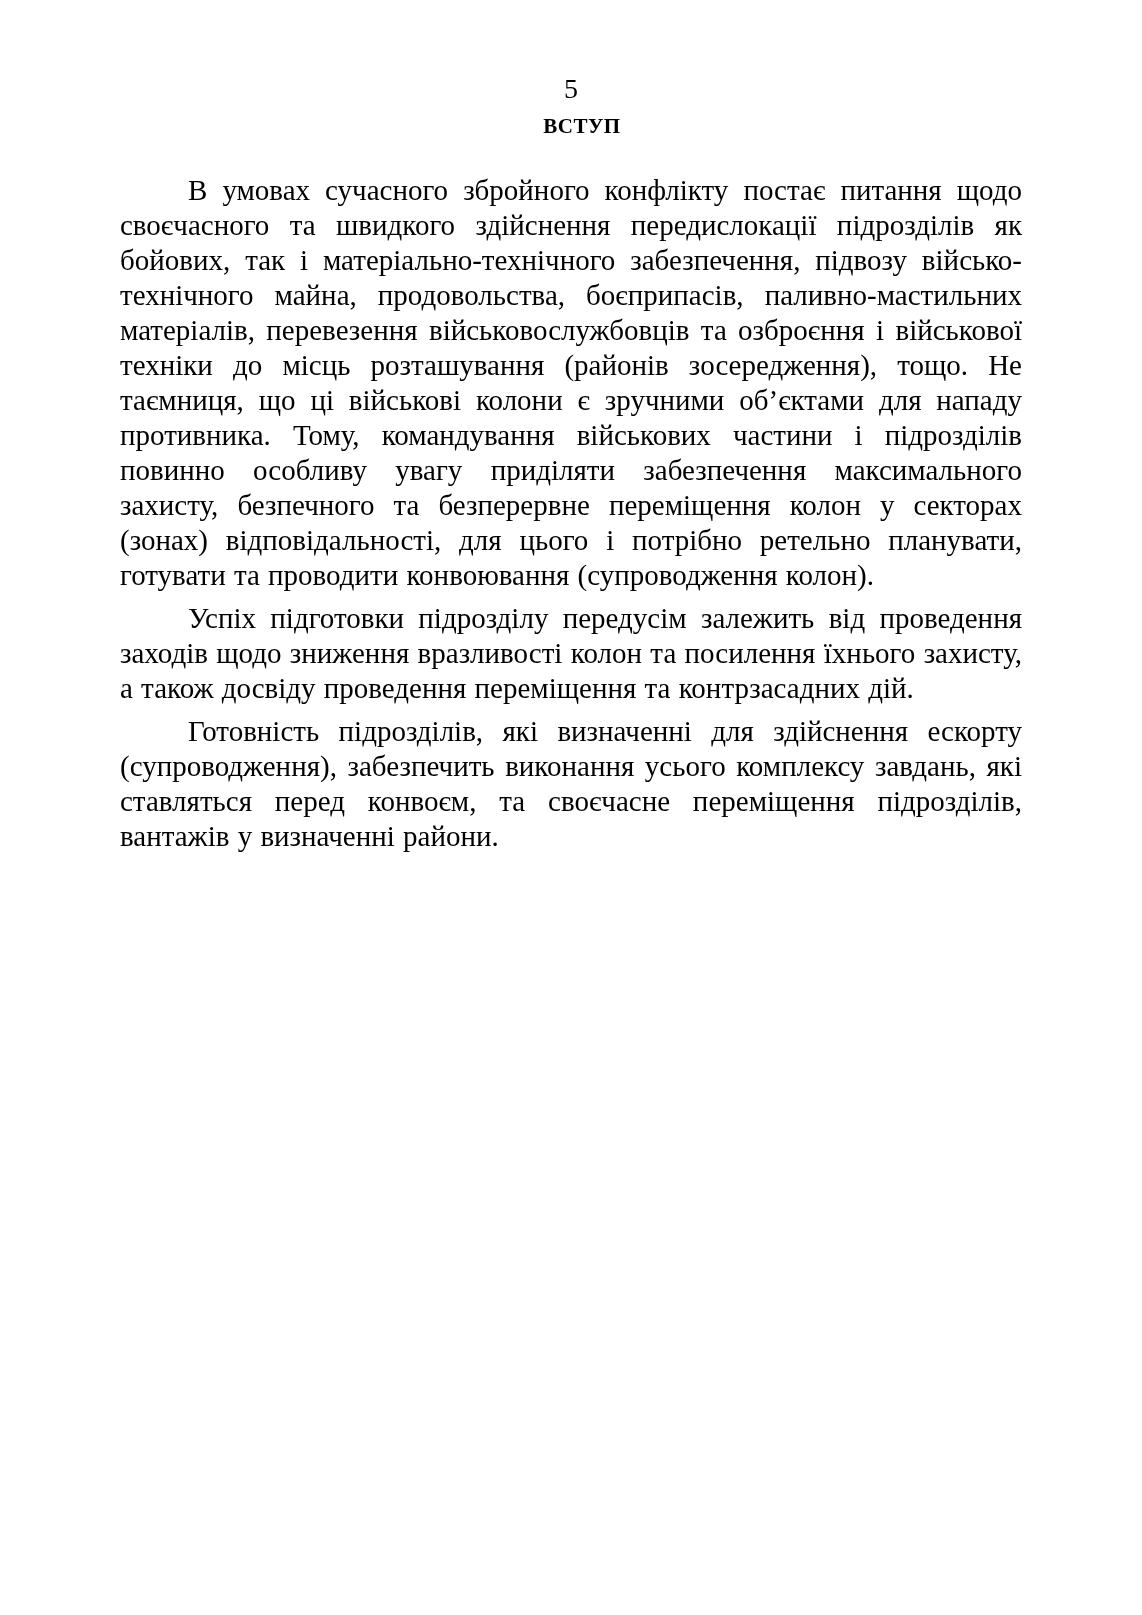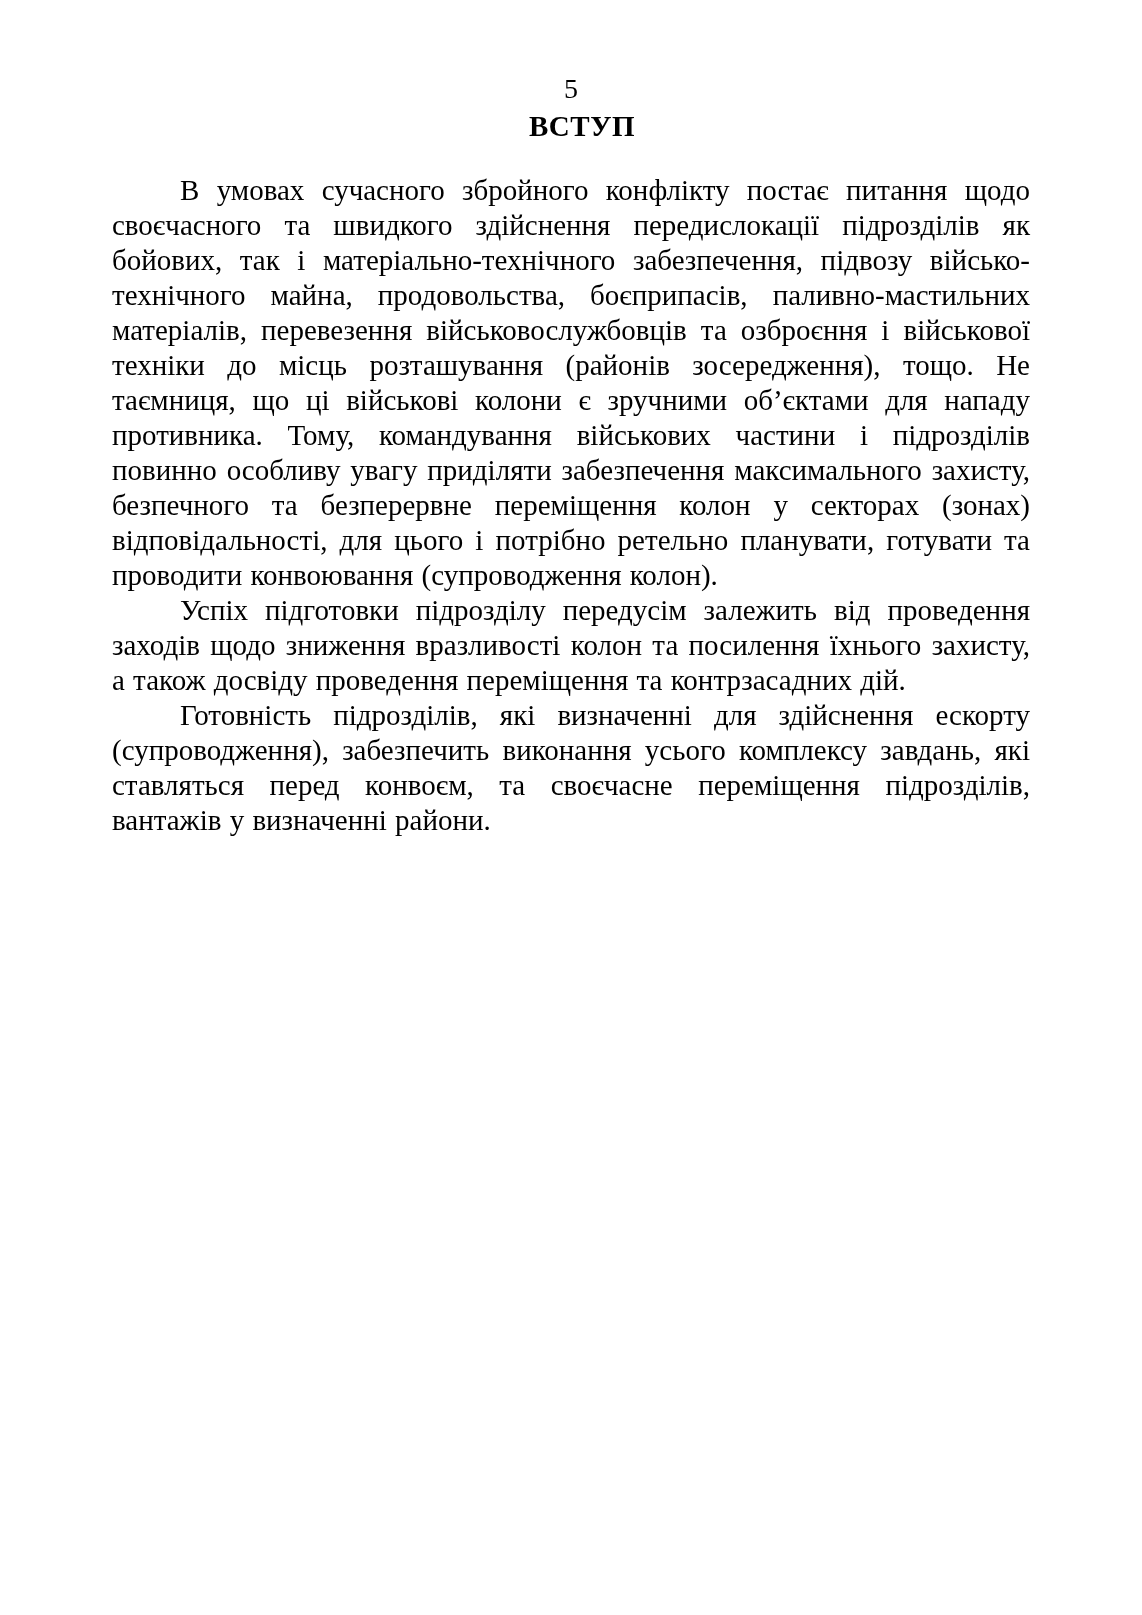--- a/index.html
+++ b/index.html
@@ -23,32 +23,32 @@
   }
   .page-number {
     padding-top: 74px;
     text-align: center;
     font-size: 28px;
     line-height: 30px;
   }
   .page-title {
     margin: 4px 0 0 0;
     text-align: center;
-    font-size: 29px;
+    font-size: 21px;
     line-height: 36px;
     font-weight: bold;
     letter-spacing: 0.5px;
     padding-left: 22px;
   }
   .content {
     width: 918px;
     margin: 29px auto 0 auto;
   }
   .content p {
-    margin: 0;
+    margin: 8px;
     font-size: 29px;
     line-height: 35px;
     text-align: justify;
     text-indent: 68px;
     word-spacing: 1px;
   }
 </style>
 </head>
 <body>
 

